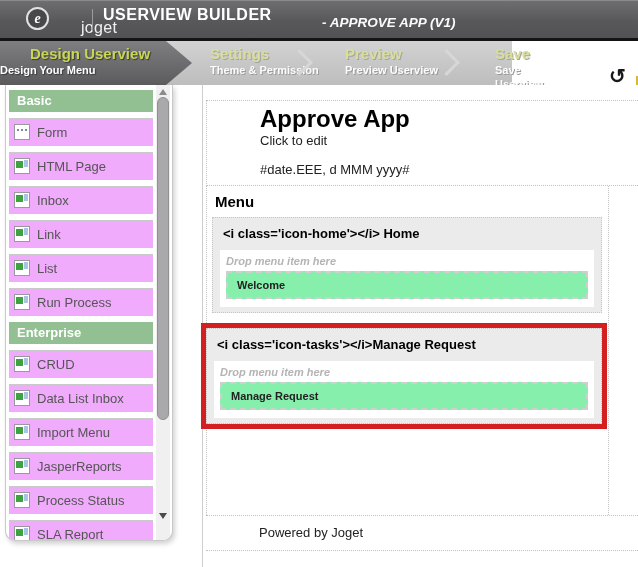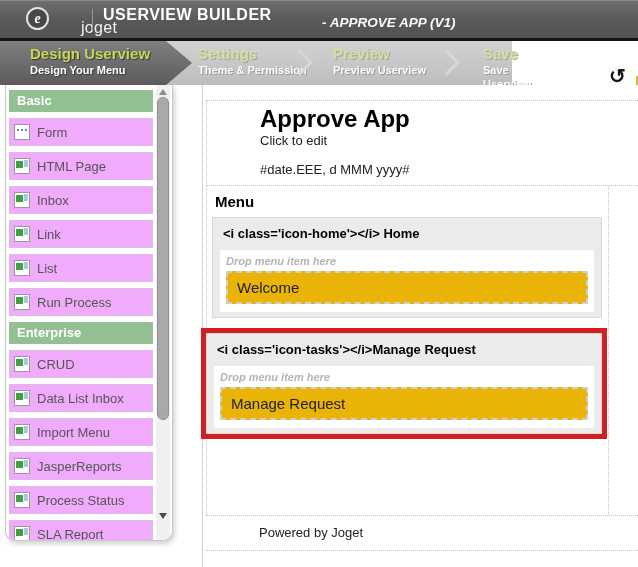--- a/index.html
+++ b/index.html
@@ -30,22 +30,22 @@
   .tab-bar { position:absolute; left:0; top:41px; width:512px; height:44px;
     background:linear-gradient(#d2d2d2,#bdbdbd); }
   .tab-active {
     position:absolute; left:0; top:0; width:192px; height:44px;
     background:linear-gradient(#7f7f81,#5b5b5d);
     clip-path:polygon(0 0, 166px 0, 192px 50%, 166px 100%, 0 100%);
   }
   .tab-title { font-size:15px; font-weight:bold; line-height:18px; }
   .tab-sub { font-size:11px; font-weight:bold; line-height:14px; }
   .tab-active .tab-title { color:#c8d653; text-shadow:1px 1px 1px #3a3a3a; margin:4px 0 0 30px; }
-  .tab-active .tab-sub { color:#ffffff; text-shadow:1px 1px 1px #3a3a3a; margin-left:30px; }
-  .tab { position:absolute; top:4px; }
+  .tab-active .tab-sub { color:#ffffff; text-shadow:1px 1px 1px #3a3a3a; }
+  .tab { position:absolute; top:4px;margin-left:12px; }
   .tab .tab-title { color:#d9de9d; text-shadow:1px 1px 0 #a3a3a3; }
   .tab .tab-sub { color:#fcfcfc; text-shadow:1px 1px 0 #9a9a9a; }
   .tab-settings { left:198px; } .tab-preview { left:333px; } .tab-save { left:483px; }
   .chev { position:absolute; top:12px; width:19px; height:19px;
     border-top:3px solid #d7d7d7; border-right:3px solid #d7d7d7; transform:rotate(45deg); }
   .chev1 { left:290px; } .chev2 { left:437px; }
 
   
   .corner-panel { position:absolute; left:597px; top:45px; width:41px; height:53px;
     background:#fff; border-radius:9px 0 0 0; }
@@ -96,21 +96,21 @@
   .menu-block { position:absolute; left:3px; top:101px; width:403px; height:329px;
     border-left:1px dotted #c2c2c2; border-right:1px dotted #c2c2c2; padding-top:7px; }
   .menu-label { margin-left:8px; font-size:15px; font-weight:bold; color:#000; }
 
   .cat-box { width:390px; margin:7px 0 0 5px; background:#ebebeb;
     border:1px dotted #c6c6c6; padding:5px 7px; }
   .cat-header { font-size:13px; font-weight:bold; color:#000; margin:3px 0 9px 3px; }
   .cat-inner { background:#fff; padding:5px 6px 8px; }
   .drop-hint { text-align:left; font-size:11px; font-weight:bold; font-style:italic;
     color:#b4b4b4; margin-bottom:4px; }
-  .ditem { border:2px dashed #cfcfcf; padding:6px 9px; font-size:15px; color:#222; background:#eab308; }
+  .ditem { border:2px dashed #cfcfcf; padding:6px 9px; font-size:11px; color:#222; background:#86efac;font-weight:bold; }
 
   .red-wrap { width:406px; margin:10px 0 0 -6px; border:5px solid #d31f1f; background:#fff; }
   .red-wrap .cat-box { width:100%; margin:0; }
 
   .footer-block { position:absolute; left:3px; top:430px; width:520px; height:36px;
     border-top:1px dotted #c2c2c2; border-bottom:1px dotted #c2c2c2; }
   .footer-text { margin:9px 0 0 53px; font-size:13px; color:#222; }
 </style>
 </head>
 <body>

